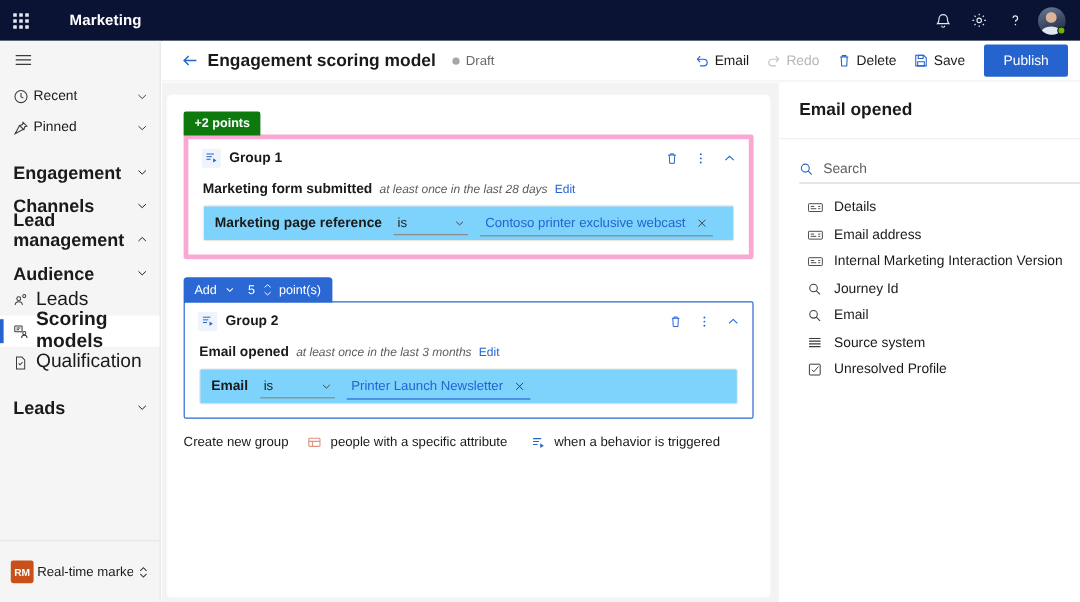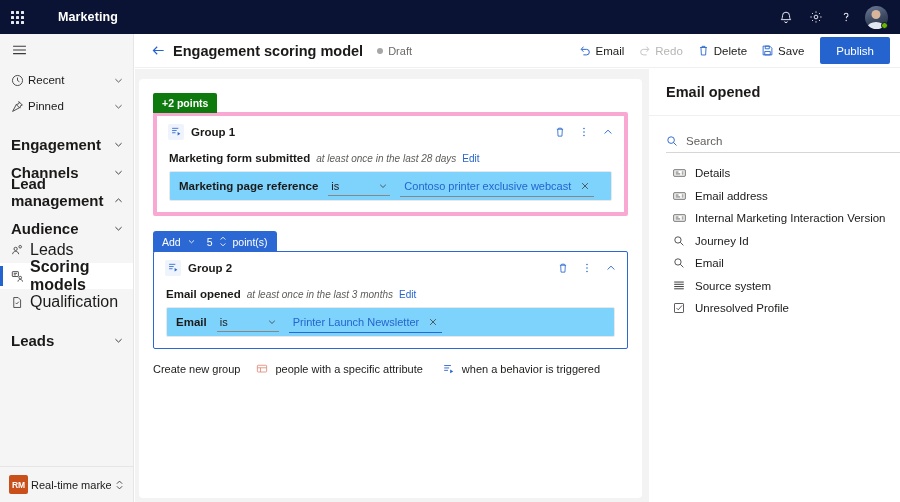--- a/index.html
+++ b/index.html
@@ -85,21 +85,21 @@
   }
   .nav-sub .ico { width: 19px; flex: 0 0 19px; display:flex; align-items:center; color:#3b3a39; }
   .nav-sub.selected {
     background: #ffffff; font-weight: 600;
   }
   .nav-sub.selected::before {
     content: ""; position: absolute; left: 0; top: 3px; bottom: 3px; width: 2.5px; background: #2564cf;
   }
   .spacer-sm { height: 6px; }
   .user-foot {
-    height: 36px; border-top: 1px solid #e6e6e6; display: flex; align-items: center;
+    height: 52px; border-top: 1px solid #e6e6e6; display: flex; align-items: center;
     padding: 0 8px 0 9px; gap: 3px; cursor: pointer;
   }
   .user-initials {
     width: 19px; height: 19px; border-radius: 2px; background: #c94f1b; color: #fff;
     font-size: 8.5px; font-weight: 700; display: flex; align-items: center; justify-content: center;
   }
   .user-name { font-size: 11px; color: #1b1a19; flex: 1; white-space: nowrap; overflow: hidden; }
 
   
   .cmdbar {

